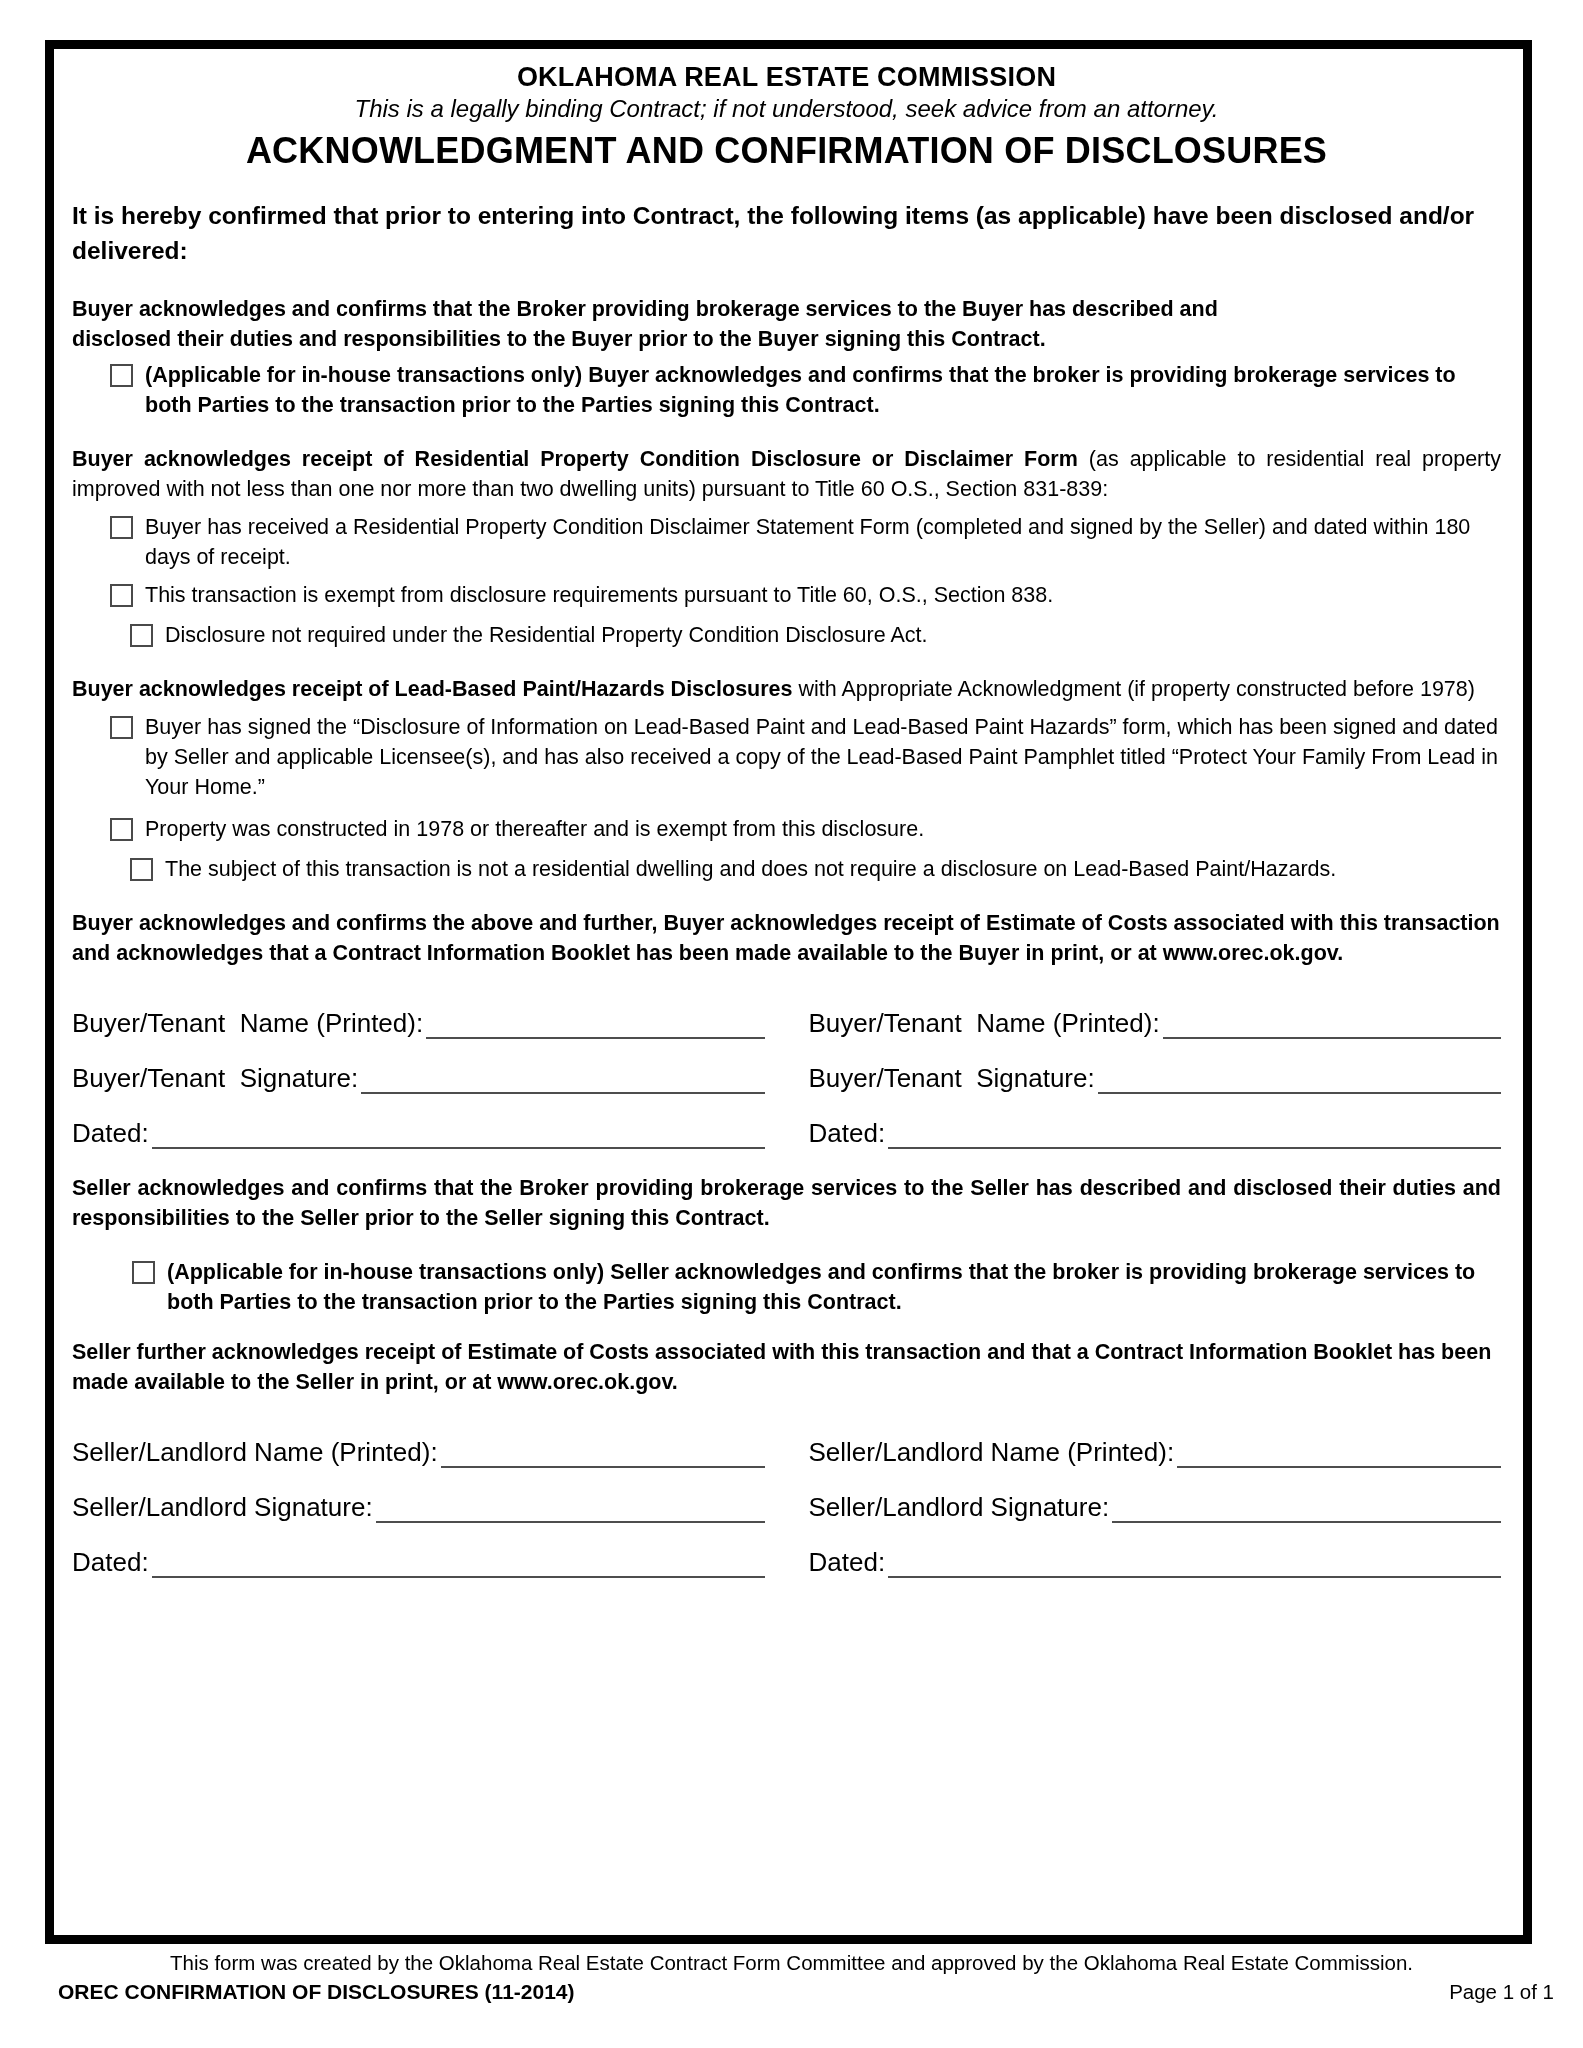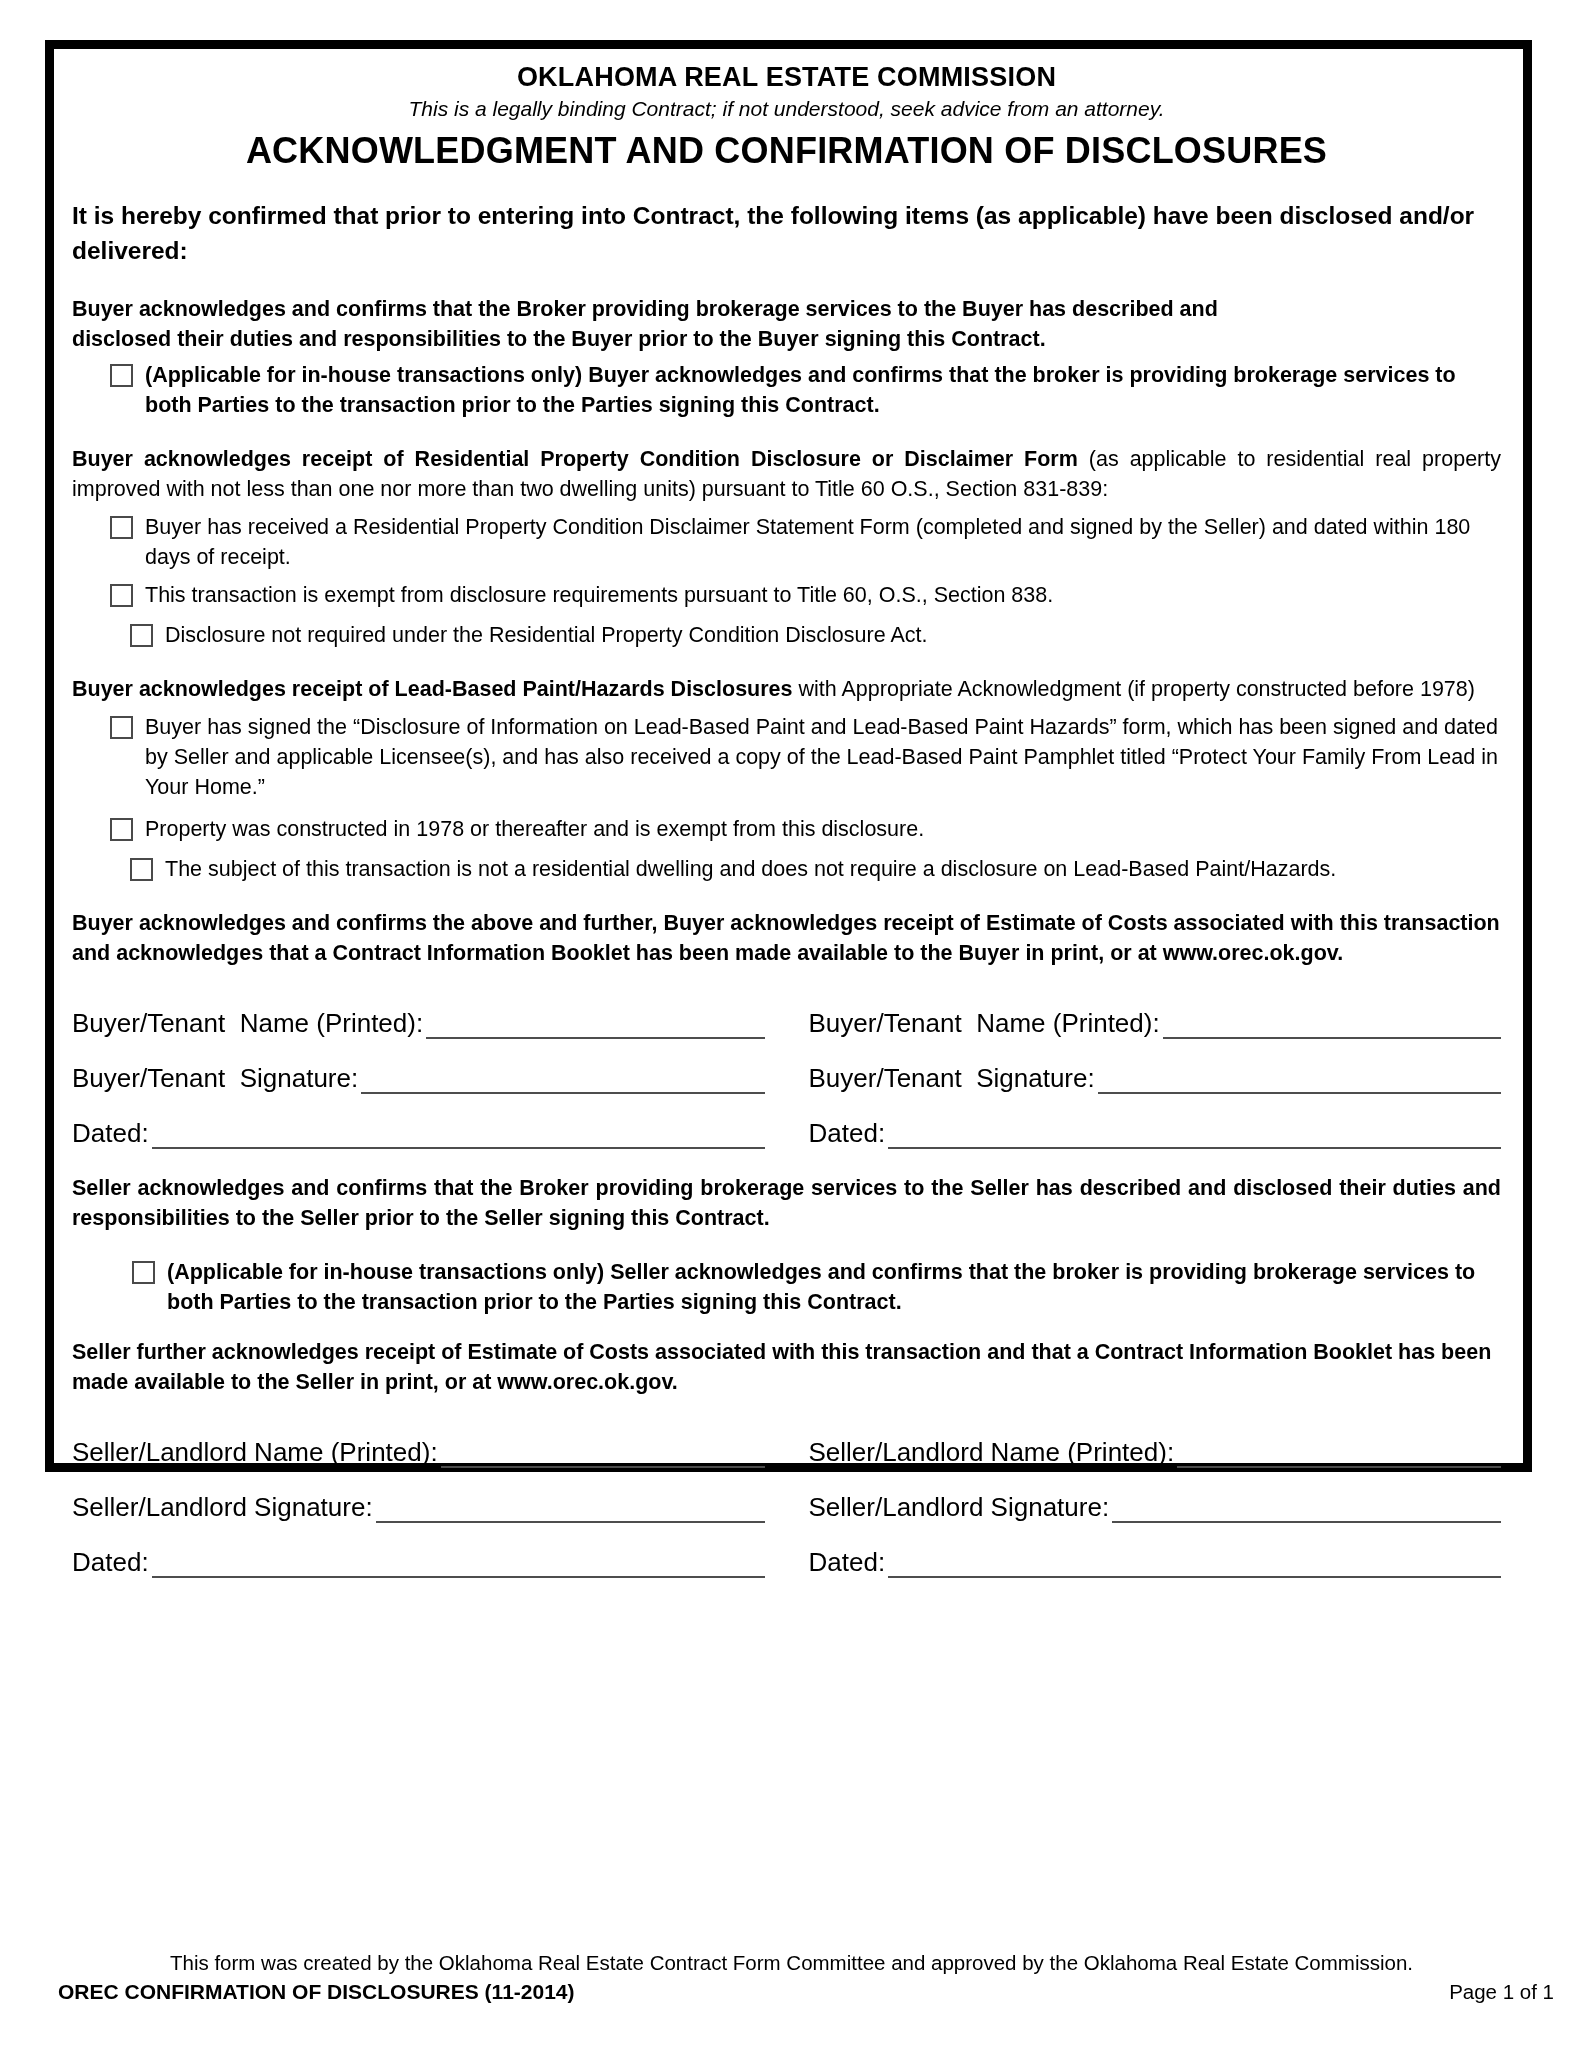--- a/index.html
+++ b/index.html
@@ -1,26 +1,26 @@
 <!DOCTYPE html>
 <html><head>
 <meta charset="utf-8">
 <style>
   html,body{margin:0;padding:0;background:#e8e8e8;}
   .page{
     position:relative;width:1583px;height:2048px;background:#ffffff;
     font-family:"Liberation Sans","DejaVu Sans",sans-serif;color:#000;overflow:hidden;
   }
   .border-box{
-    position:absolute;left:45px;top:40px;width:1487px;height:1432px;
+    position:absolute;left:45px;top:40px;width:1487px;height:1904px;
     border:9px solid #000;box-sizing:border-box;
     padding:12px 22px 0 18px;
   }
   .org-title{text-align:center;font-size:27px;font-weight:bold;line-height:32px;letter-spacing:.2px;}
-  .legal-notice{text-align:center;font-size:21px;font-style:italic;line-height:27px;margin-top:2px;}
+  .legal-notice{text-align:center;font-size:24px;font-style:italic;line-height:27px;margin-top:2px;}
   .form-title{text-align:center;font-size:36px;font-weight:bold;line-height:34px;margin-top:12px;letter-spacing:.2px;}
   .intro{font-size:24.5px;font-weight:bold;line-height:35px;margin-top:30px;}
   p{margin:0;}
   .body-text{font-size:21.5px;line-height:30px;}
   .b{font-weight:bold;}
   .sec-heading{margin-top:24px;}
   .just{text-align:justify;}
   .buyer-broker-heading{margin-top:26px;max-width:1250px;}
   .cbx-row{display:flex;align-items:flex-start;}
   .cbx-row .cbx{

